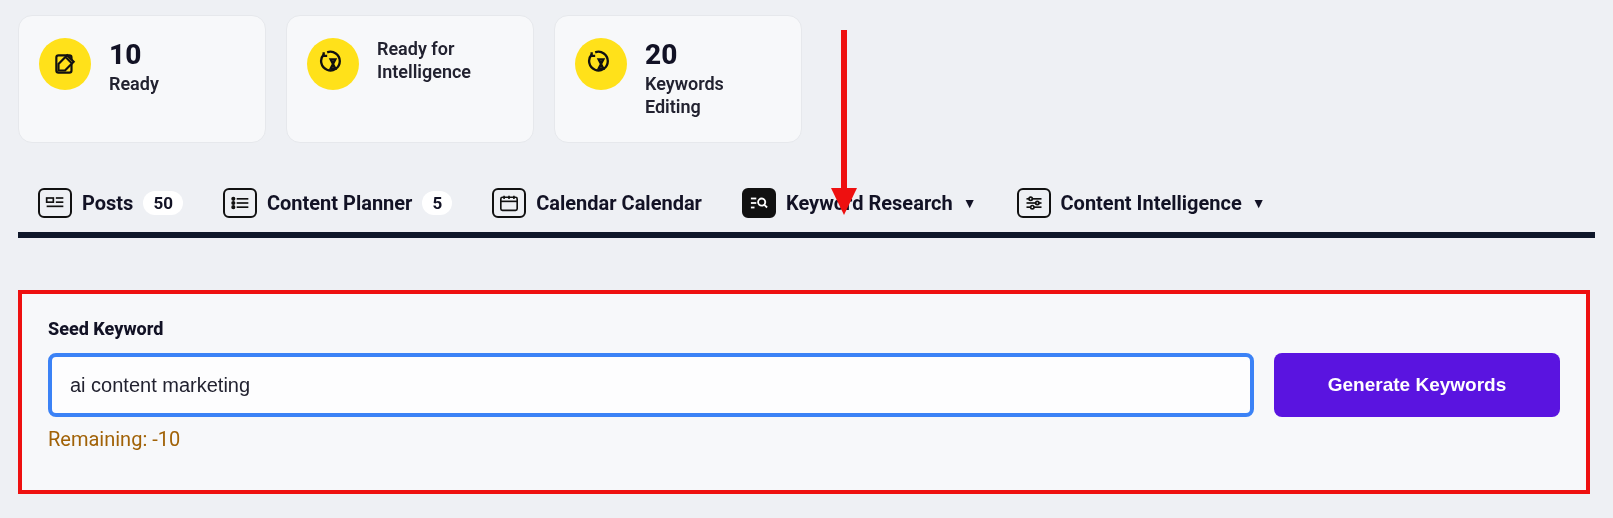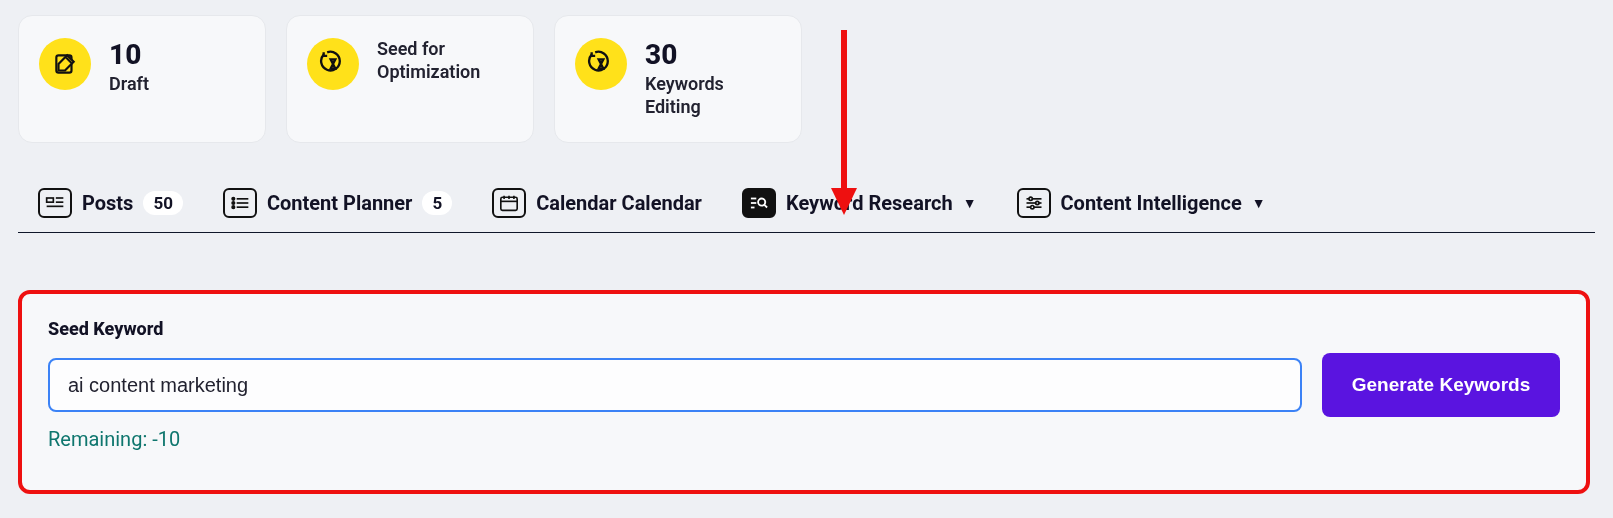--- a/index.html
+++ b/index.html
@@ -38,21 +38,21 @@
   }
   .stat-icon svg { stroke: #111; }
   .stat-text { display: flex; flex-direction: column; gap: 2px;}
   .stat-num { font-size: 28px; font-weight: 800; color:#121225;}
   .stat-lbl { font-size: 18px; font-weight: 600; color:#222230; line-height:1.25;}
 
   .tabs-row {
     display: flex;
     align-items: center;
     gap: 40px;
-    border-bottom: 1px solid #0f172a;
+    border-bottom: 6px solid #0f172a;
     margin: 45px 18px 0 18px;
     padding: 0 20px 14px 20px;
   }
   .tab {
     display: flex;
     align-items: center;
     gap: 10px;
     font-size: 20px;
     font-weight: 700;
     color:#121225;
@@ -81,56 +81,56 @@
   .icon-box svg { display:block; }
 
   .form-wrap {
     position: absolute;
     left: 18px;
     top: 290px;
     width: 1572px;
     height: 204px;
     background: #f7f8fa;
     border: 4px solid #ee1010;
-    border-radius: 12px;
+    border-radius: 0;
     padding: 24px 26px;
   }
   .field-label {
     font-size: 18px;
     font-weight: 800;
     color:#121225;
     margin-bottom: 14px;
   }
   .input-row { display:flex; gap: 20px; align-items:center;}
   .seed-input {
     flex: 1;
-    height: 54px;
-    border: 2px solid #3b82f6;
+    height: 64px;
+    border: 4px solid #3b82f6;
     border-radius: 8px;
     background:#fdfdfe;
     font-size: 20px;
     padding: 0 18px;
     color:#222230;
     outline:none;
   }
   .gen-btn {
-    width: 238px;
+    width: 286px;
     height: 64px;
     background:#5a14e0;
     color:#fff;
     border:none;
     border-radius: 8px;
     font-size: 19px;
     font-weight: 700;
     cursor:pointer;
   }
   .remaining {
     margin-top: 10px;
     font-size: 20px;
-    color:#0f766e;
+    color:#a16207;
   }
 
   .arrow-annot {
     position:absolute;
     left: 829px;
     top: 30px;
     pointer-events:none;
   }
 </style>
 </head>
@@ -140,47 +140,47 @@
   <div class="stat-card">
     <div class="stat-icon">
       <svg width="26" height="26" viewBox="0 0 24 24" fill="none" stroke-width="2">
         <rect x="4" y="4" width="14" height="16" rx="2"></rect>
         <path d="M14 4l6 6-8 8H6v-6z" fill="#ffe11a"></path>
         <path d="M13 6l5 5"></path>
       </svg>
     </div>
     <div class="stat-text">
       <span class="stat-num">10</span>
-      <span class="stat-lbl">Draft</span>
+      <span class="stat-lbl">Ready</span>
     </div>
   </div>
 
   <div class="stat-card">
     <div class="stat-icon">
       <svg width="28" height="28" viewBox="0 0 24 24" fill="none" stroke-width="2">
         <path d="M4 4a8 8 0 1 0 3-2"></path>
         <path d="M4 2v3h3"></path>
         <path d="M10 8h4l-2 4 2 4h-4l2-4z" fill="none"></path>
       </svg>
     </div>
     <div class="stat-text">
-      <span class="stat-lbl">Seed for Optimization</span>
+      <span class="stat-lbl">Ready for Intelligence</span>
     </div>
   </div>
 
   <div class="stat-card">
     <div class="stat-icon">
       <svg width="28" height="28" viewBox="0 0 24 24" fill="none" stroke-width="2">
         <path d="M4 4a8 8 0 1 0 3-2"></path>
         <path d="M4 2v3h3"></path>
         <path d="M10 8h4l-2 4 2 4h-4l2-4z" fill="none"></path>
       </svg>
     </div>
     <div class="stat-text">
-      <span class="stat-num">30</span>
+      <span class="stat-num">20</span>
       <span class="stat-lbl">Keywords Editing</span>
     </div>
   </div>
 </div>
 
 <div class="tabs-row">
 
   <div class="tab">
     <span class="icon-box">
       <svg width="20" height="16" viewBox="0 0 24 18" fill="none" stroke="#111" stroke-width="2">

